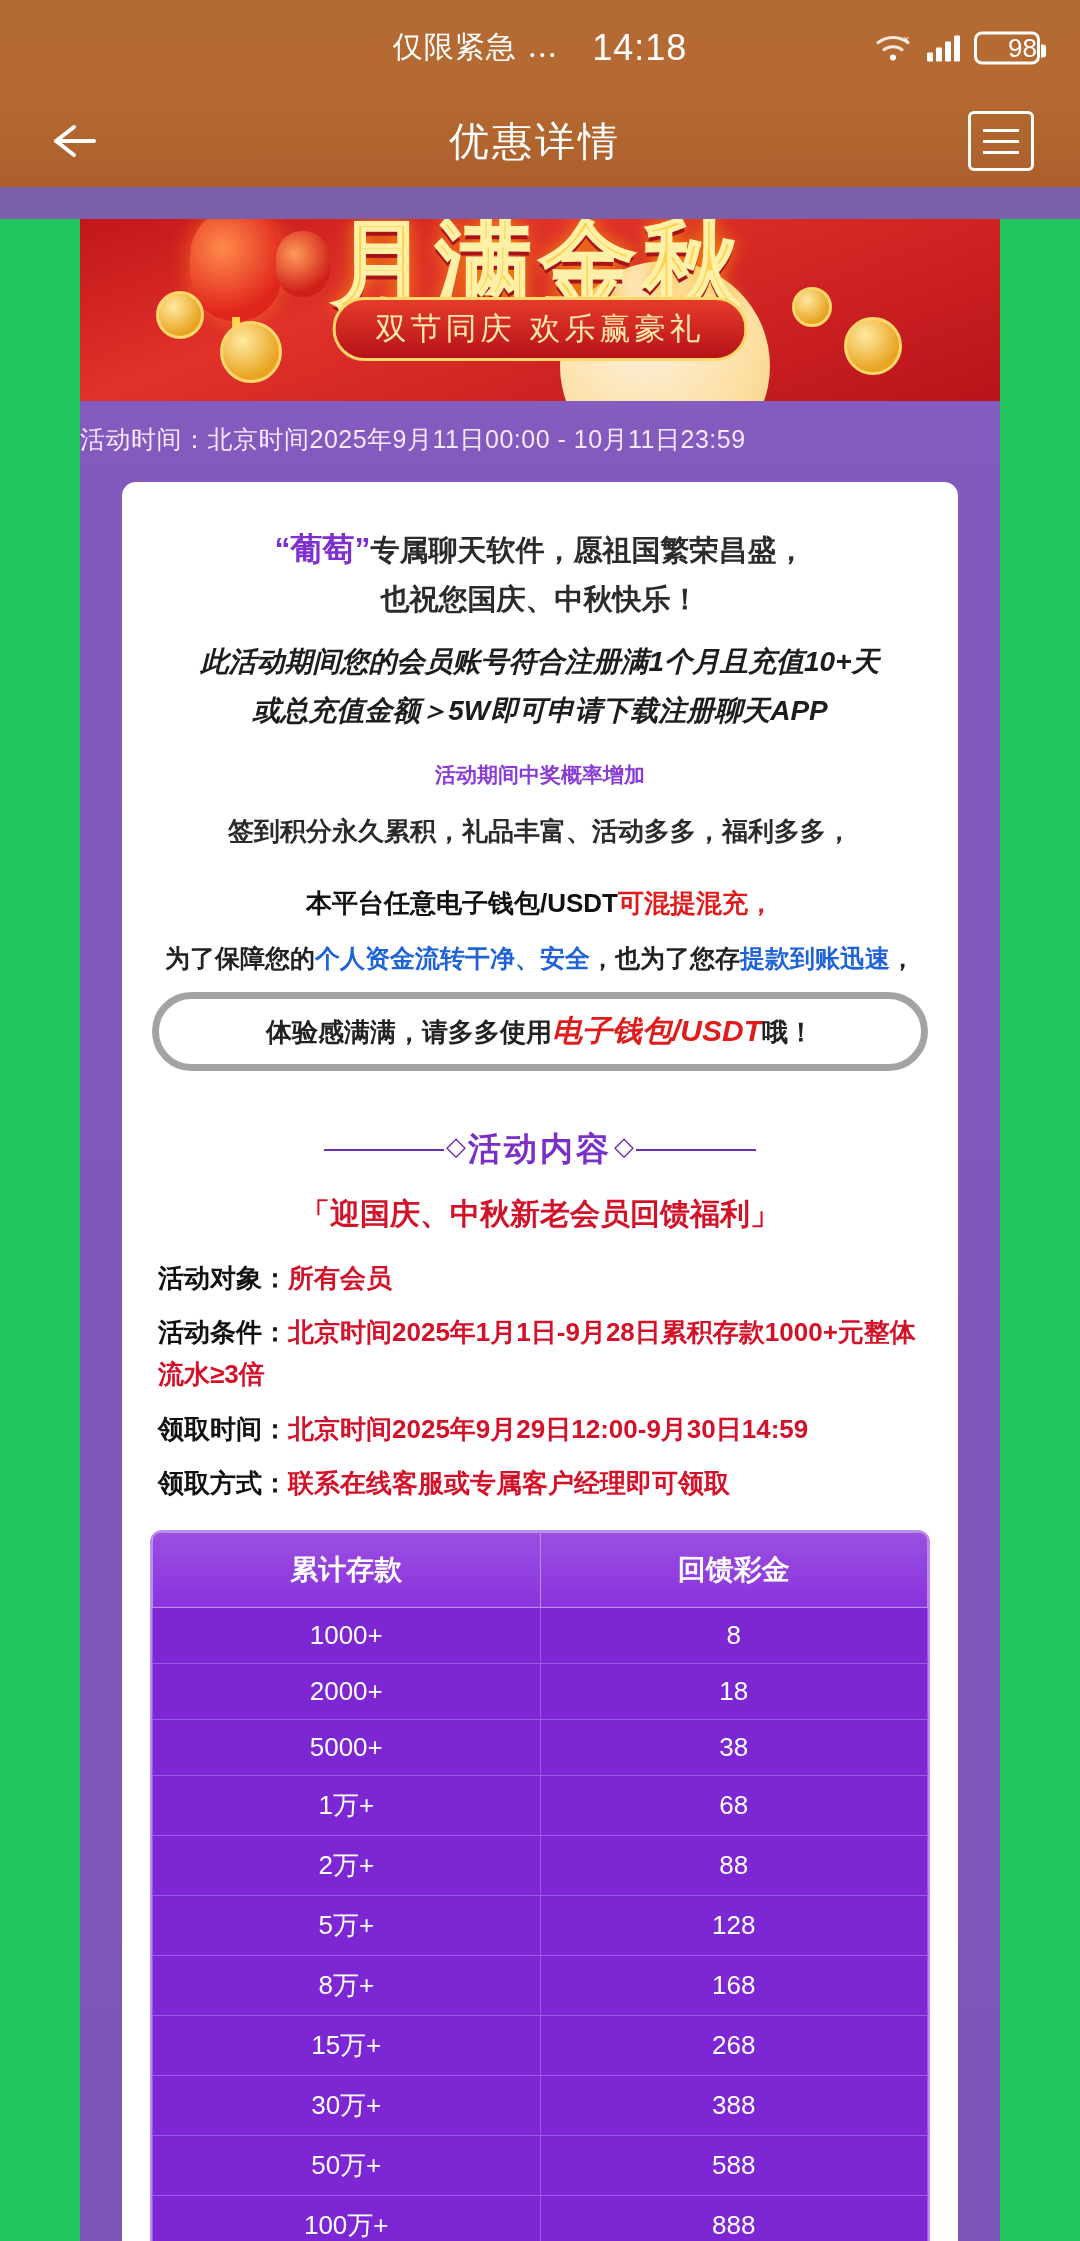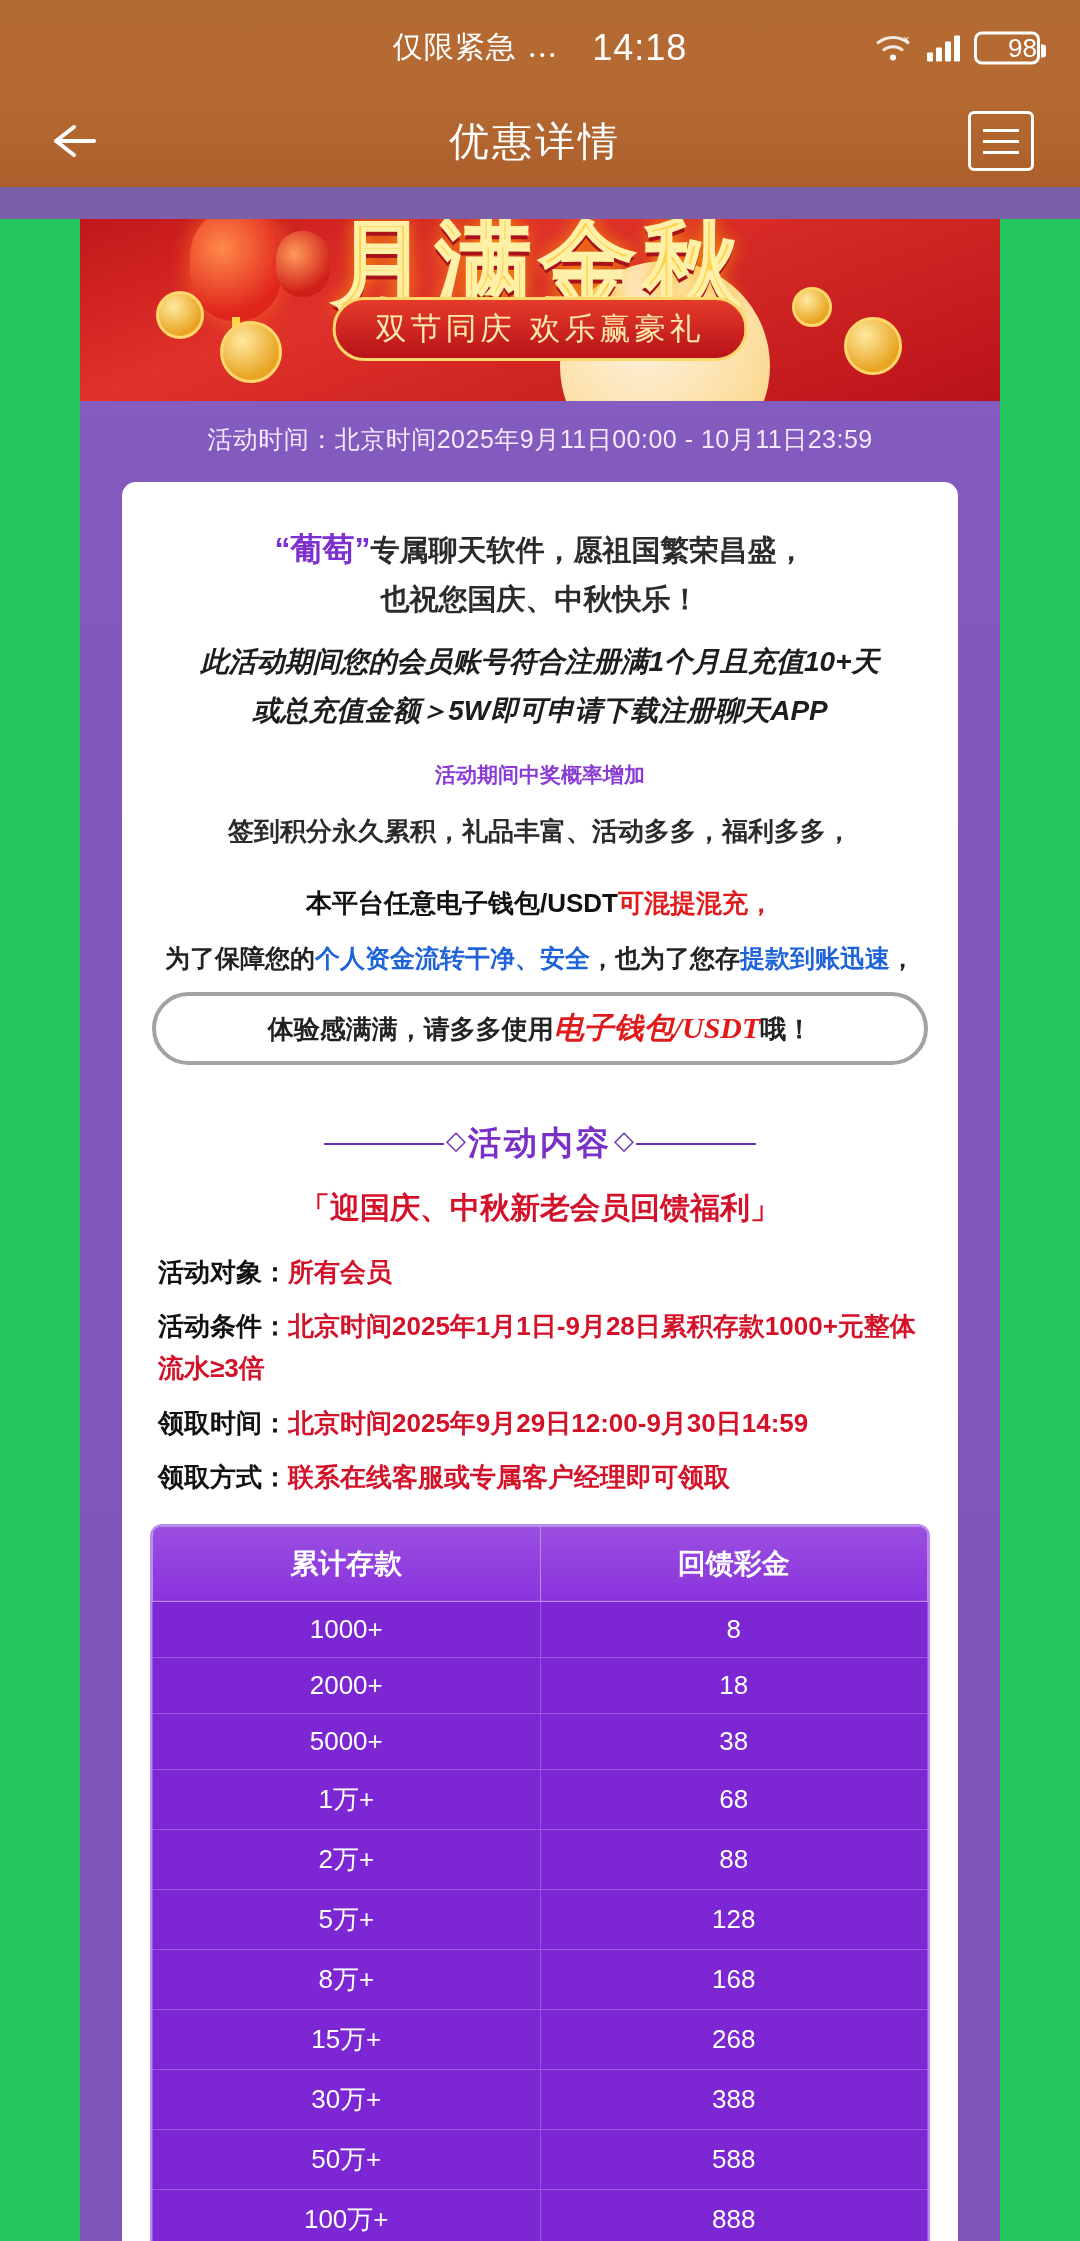--- a/index.html
+++ b/index.html
@@ -131,21 +131,21 @@
     background:radial-gradient(circle at 35% 30%, #ffe9a0, #e8a422 70%);
     border:3px solid #ffd76a;
   }
   .coin.c1 { width:62px; height:62px; left:140px; bottom:18px; }
   .coin.c2 { width:48px; height:48px; left:76px; bottom:62px; }
   .coin.c3 { width:58px; height:58px; right:98px; bottom:26px; }
   .coin.c4 { width:40px; height:40px; right:168px; bottom:74px; }
 
   
   .timestrip {
-    text-align:center;
+    text-align:left;
     color:#f4e9ff; font-size:25px;
     padding:22px 0 26px;
     letter-spacing:.5px;
   }
 
   
   .card {
     background:#fff;
     margin:0 42px;
     border-radius:14px;
@@ -158,22 +158,22 @@
   .intro .grape { color:#7d2fd0; font-size:32px; }
   .cond { font-size:28px; font-weight:bold; font-style:italic; margin-top:16px; color:#1d1d1d; }
   .prob { font-size:21px; color:#8a3bd6; margin-top:24px; font-weight:bold; }
   .sign { font-size:26px; margin-top:18px; color:#2b2b2b; font-weight:bold; }
   .wallet1 { font-size:26px; margin-top:30px; font-weight:bold; }
   .wallet1 b { color:#111; }
   .wallet2 { font-size:25px; margin-top:14px; font-weight:bold; }
   .blue { color:#1f63d8; }
   .pillbox {
     margin-top:14px;
-    border:4px solid #a3a3a3; border-radius:40px;
-    padding:12px 18px; font-size:26px; font-weight:bold;font-family:Liberation Serif, serif;
+    border:7px solid #a3a3a3; border-radius:40px;
+    padding:12px 18px; font-size:26px; font-weight:bold;
   }
   .red { color:#e01b1b; }
   .red-b { color:#e01b1b; font-weight:bold; font-size:30px; font-style:italic; }
 
   
   .sec-title {
     display:flex; align-items:center; justify-content:center; gap:24px;
     margin-top:56px;
   }
   .sec-title .line { width:120px; height:2px; background:#6b2fb0; position:relative; }

